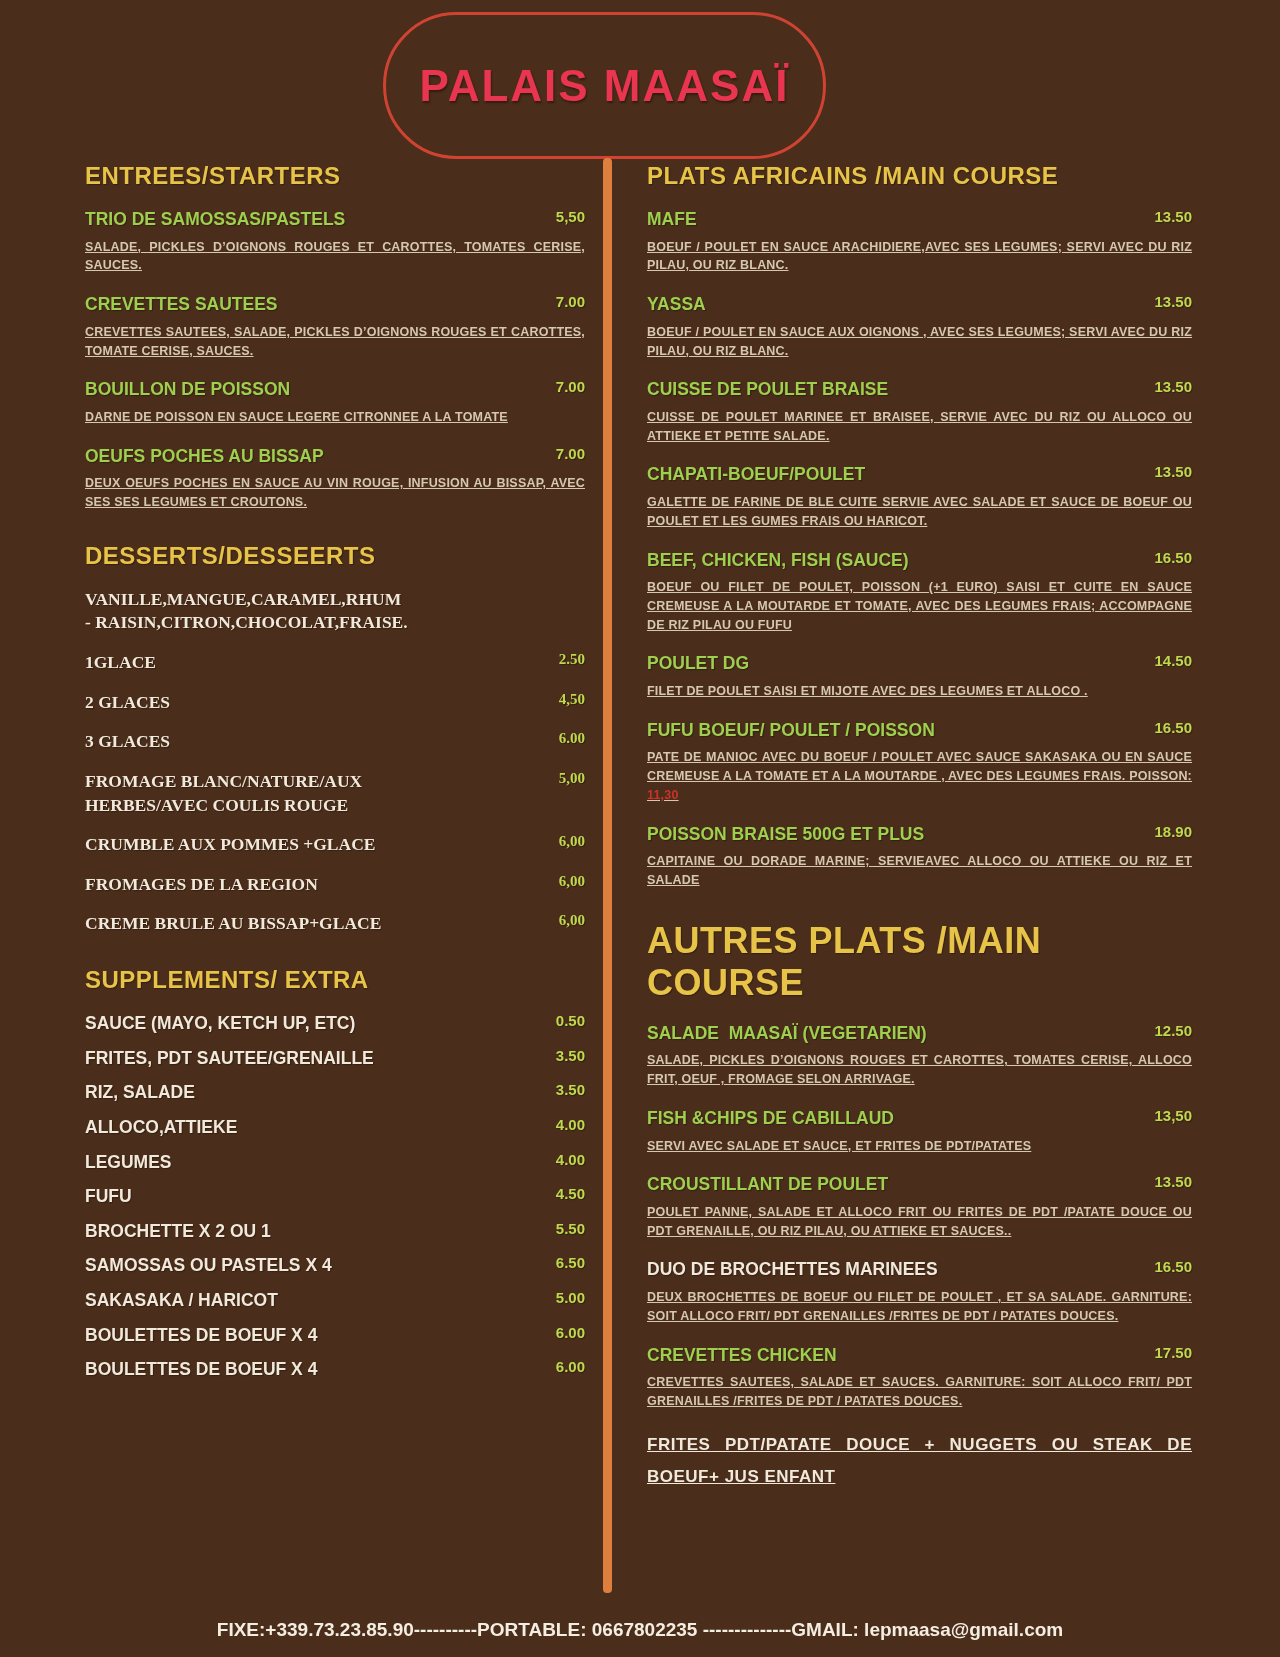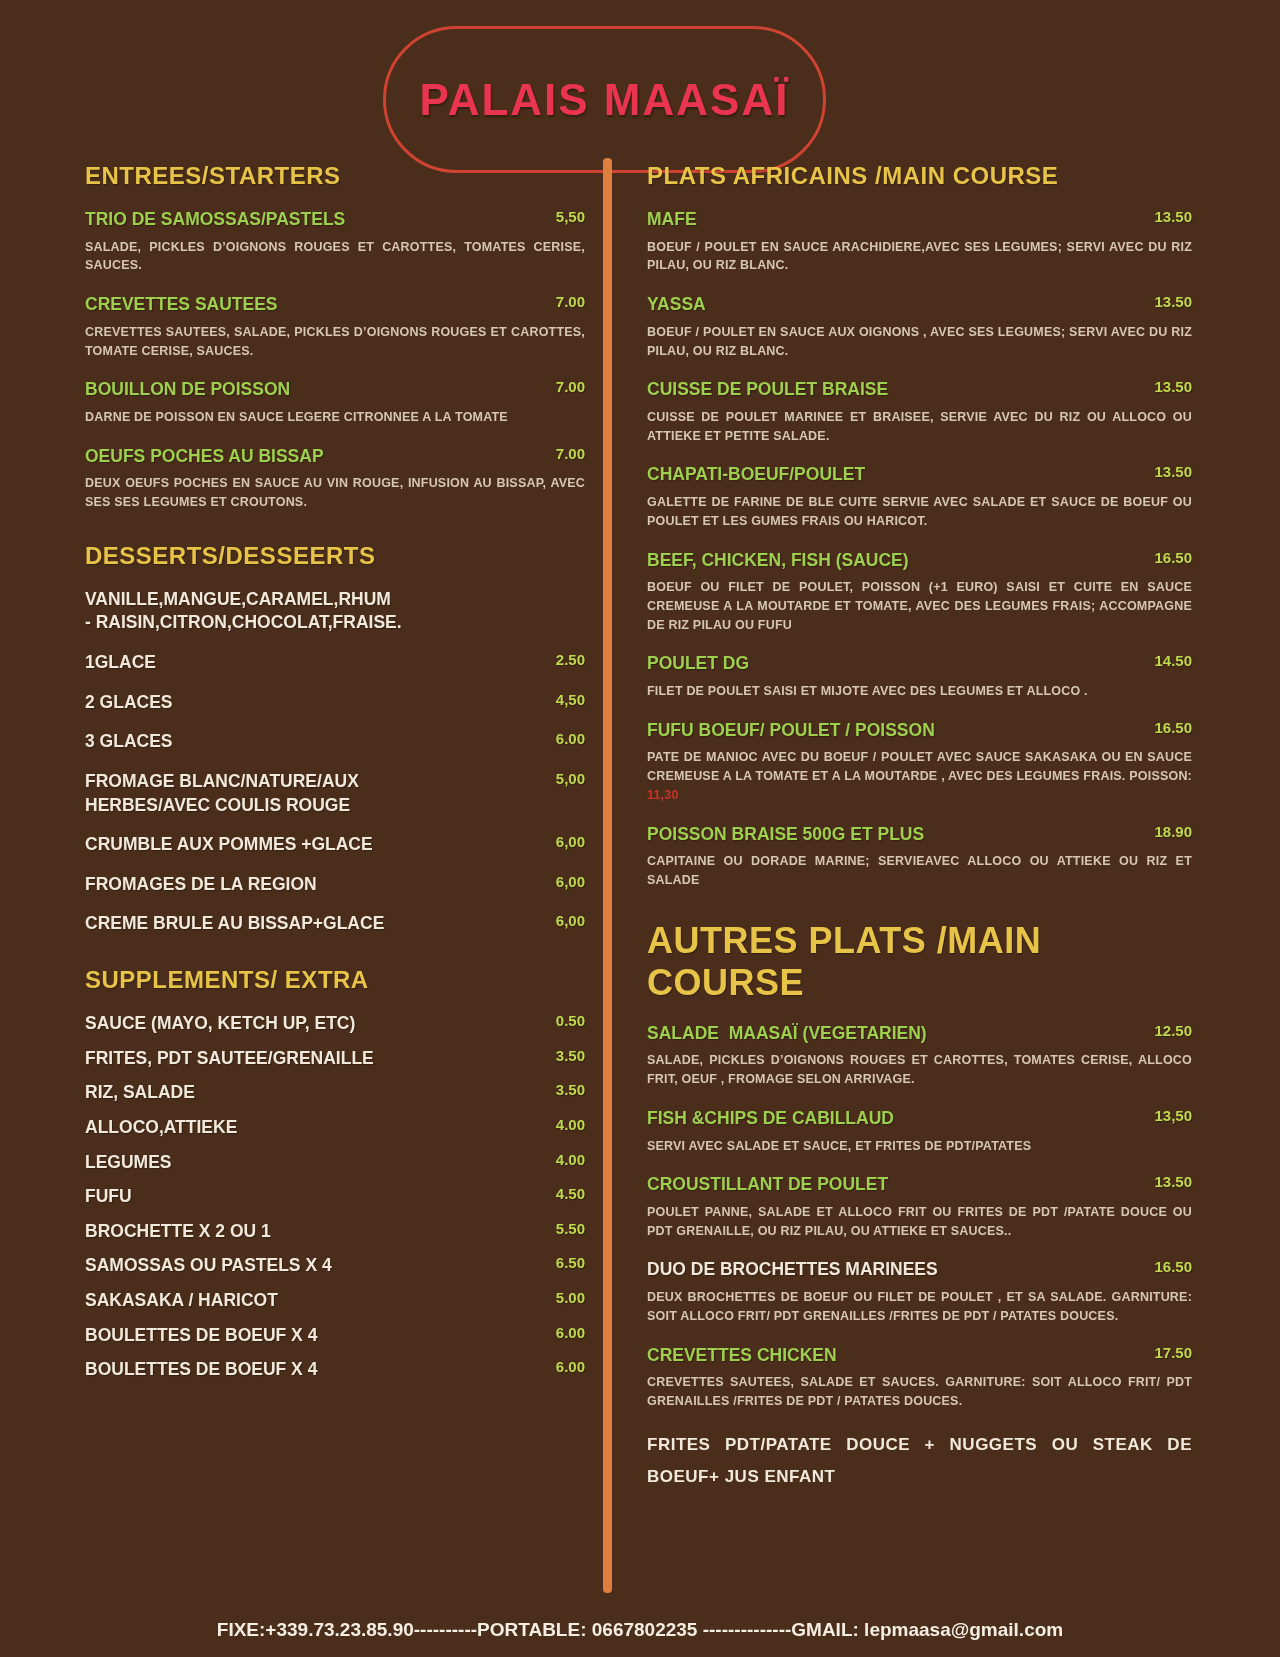--- a/index.html
+++ b/index.html
@@ -19,21 +19,21 @@
   html,body{margin:0;padding:0;}
   body{background:#3a2212;}
   .page{
     position:relative;
     width:1280px;height:1657px;
     background:var(--background);
     overflow:hidden;
     font-family:"Liberation Sans", sans-serif;
   }
   .header-capsule{
-    position:absolute;left:383px;top:26px;width:437px;height:141px;
+    position:absolute;left:383px;top:12px;width:437px;height:141px;
     border:3px solid var(--header-border);
     border-radius:80px;
     display:flex;align-items:center;justify-content:center;
   }
   .header-title{
     font-size:44px;font-weight:bold;letter-spacing:2px;
     color:var(--header-text);
     text-shadow:1px 2px 2px rgba(0,0,0,0.35);
   }
   .divider{
@@ -48,39 +48,40 @@
     font-size:24px;font-weight:bold;letter-spacing:0.5px;
     color:var(--heading);
     margin:0 0 18px 0;
     text-shadow:1px 1px 1px rgba(0,0,0,0.3);
   }
   .col-right .menu-section:nth-child(2) .section-heading{font-size:36px;}
   .item-row{
     display:flex;justify-content:space-between;align-items:flex-start;
     margin-bottom:10px;
   }
-  .col-left .menu-section:nth-child(2) .item-row{margin-bottom:16px;}
+  .col-left .menu-section:nth-child(2) .item-row{margin-bottom:16px;font-family:Liberation Serif, serif;}
   .col-left .menu-section:nth-child(3) .item-row{margin-bottom:11px;}
   .item-name{
     font-weight:bold;font-size:17.5px;line-height:1.35;
     max-width:72%;white-space:pre-wrap;
     text-shadow:1px 1px 1px rgba(0,0,0,0.3);
   }
   .item-name.green{color:var(--item-green);}
   .item-name.white{color:var(--item-white);}
   .item-name.yellow{color:var(--item-yellow);}
   .item-price{
     font-weight:bold;font-size:15px;color:var(--price);
     margin-left:12px;white-space:nowrap;
     text-shadow:1px 1px 1px rgba(0,0,0,0.3);
   }
   .item-desc{
     font-size:12.5px;font-weight:bold;color:var(--desc);
     line-height:1.5;text-align:justify;letter-spacing:0.2px;
     margin:-4px 0 18px 0;
+    text-decoration:underline;
   }
   .item-desc.desc-large{
     font-size:17px;color:var(--item-white);line-height:1.9;
     letter-spacing:0.5px;margin-top:6px;
   }
   .red-price{color:var(--red-price);}
   .footer{
     position:absolute;left:0;right:0;bottom:16px;
     text-align:center;font-weight:bold;font-size:19px;
     color:var(--footer-text);

